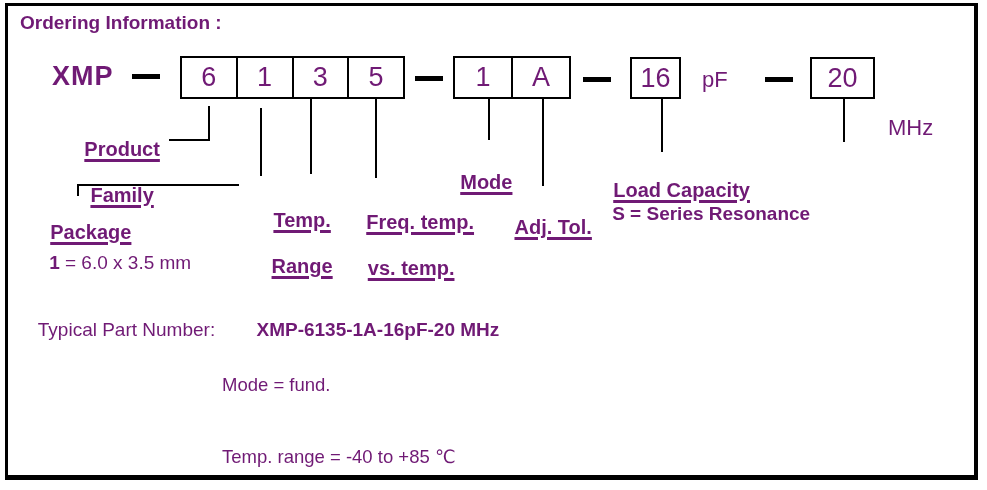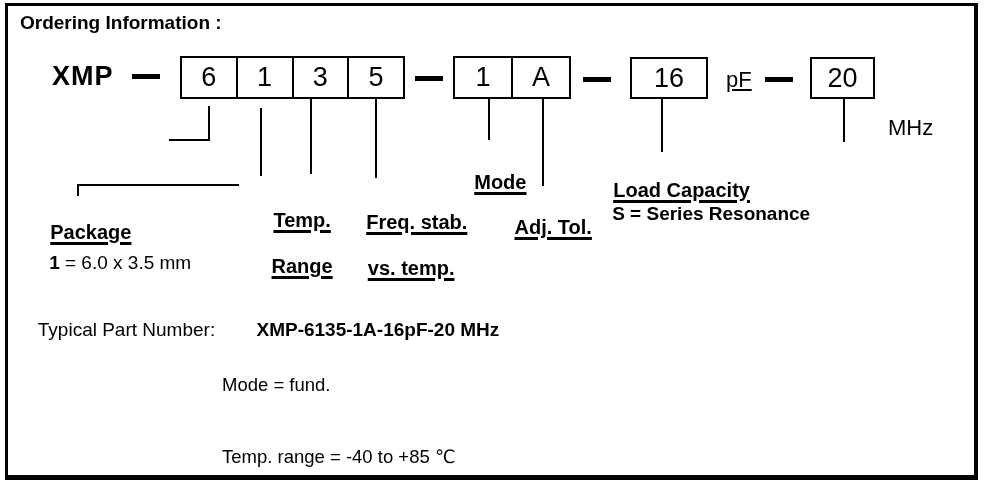--- a/index.html
+++ b/index.html
@@ -1,18 +1,18 @@
 <!DOCTYPE html>
 <html><head>
 <meta charset="utf-8">
 <style>
   html,body{margin:0;padding:0;background:#fff;}
   .page{
     position:relative;width:987px;height:490px;background:#ffffff;
-    font-family:"Liberation Sans","DejaVu Sans",sans-serif;color:#000000;
+    font-family:"Liberation Sans","DejaVu Sans",sans-serif;color:#701a75;
     overflow:hidden;
   }
   .abs{position:absolute;}
   .frame{
     left:5px;top:3px;width:973px;height:477px;box-sizing:border-box;
     border:3px solid #000;border-right-width:4px;border-bottom-width:5px;
   }
   .title{left:20px;top:12px;font-size:19px;font-weight:bold;white-space:pre;}
   .prefix{left:52px;top:61px;font-size:27px;font-weight:bold;letter-spacing:1px;}
   .dash{height:5px;width:28px;background:#000;}
@@ -55,24 +55,24 @@
 
   <div class="abs dash" style="left:415px;top:76px;"></div>
 
   <div class="abs cellbox" style="left:453px;top:56px;width:118px;height:43px;">
     <div class="cell">1</div>
     <div class="cell">A</div>
   </div>
 
   <div class="abs dash" style="left:583px;top:77px;"></div>
 
-  <div class="abs cellbox" style="left:630px;top:57px;width:78px;height:42px;">
+  <div class="abs cellbox" style="left:630px;top:57px;width:51px;height:42px;">
     <div class="cell">16</div>
   </div>
-  <div class="abs unit" style="left:726px;top:67px;text-decoration:underline;">pF</div>
+  <div class="abs unit" style="left:702px;top:67px;">pF</div>
 
   <div class="abs dash" style="left:765px;top:77px;"></div>
 
   <div class="abs cellbox" style="left:810px;top:57px;width:65px;height:42px;">
     <div class="cell">20</div>
   </div>
   <div class="abs unit" style="left:888px;top:67px;margin-top:48px;">MHz</div>
 
   <div class="abs vline" style="left:208px;top:106px;height:35px;"></div>
   <div class="abs hline" style="left:169px;top:139px;width:41px;"></div>
@@ -82,39 +82,43 @@
   <div class="abs vline" style="left:375px;top:99px;height:79px;"></div>
 
   <div class="abs hline" style="left:77px;top:184px;width:162px;"></div>
   <div class="abs vline" style="left:77px;top:184px;height:12px;"></div>
 
   <div class="abs vline" style="left:488px;top:98px;height:42px;"></div>
   <div class="abs vline" style="left:542px;top:98px;height:88px;"></div>
   <div class="abs vline" style="left:661px;top:99px;height:53px;"></div>
   <div class="abs vline" style="left:843px;top:99px;height:43px;"></div>
 
+  <div class="abs lbl ctr" style="left:60px;top:115px;width:102px;">
+    <span class="u">Product</span><br>
+    <span class="u">Family</span>
+  </div>
 
   <div class="abs lbl" style="left:28px;top:198px;">
     <span class="u">Package</span>
   </div>
   <div class="abs desc" style="left:28px;top:230px;">
     <b>1</b><span> = 6.0 x 3.5 mm</span>
   </div>
 
   <div class="abs lbl ctr" style="left:246px;top:186px;width:90px;">
     <span class="u">Temp.</span><br>
     <span class="u">Range</span>
   </div>
 
   <div class="abs lbl ctr" style="left:344px;top:188px;width:112px;">
-    <span class="u">Freq. stab.</span><br>
+    <span class="u">Freq. temp.</span><br>
     <span class="u">vs. temp.</span>
   </div>
 
-  <div class="abs lbl" style="left:452px;top:148px;">
+  <div class="abs lbl" style="left:438px;top:148px;">
     <span class="u">Mode</span>
   </div>
 
   <div class="abs lbl" style="left:493px;top:193px;">
     <span class="u">Adj. Tol.</span>
   </div>
 
   <div class="abs lbl" style="left:591px;top:156px;">
     <span class="u">Load Capacity</span>
   </div>

